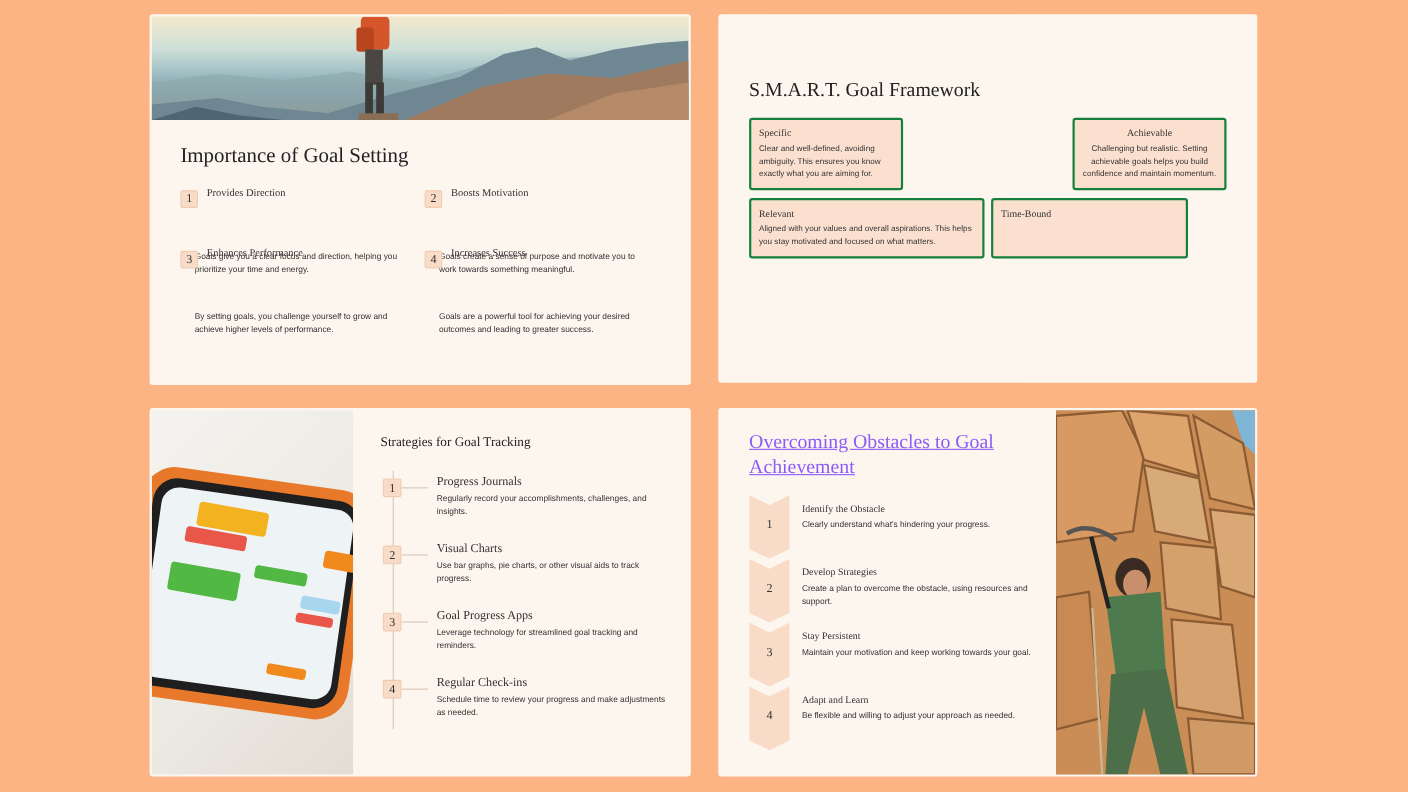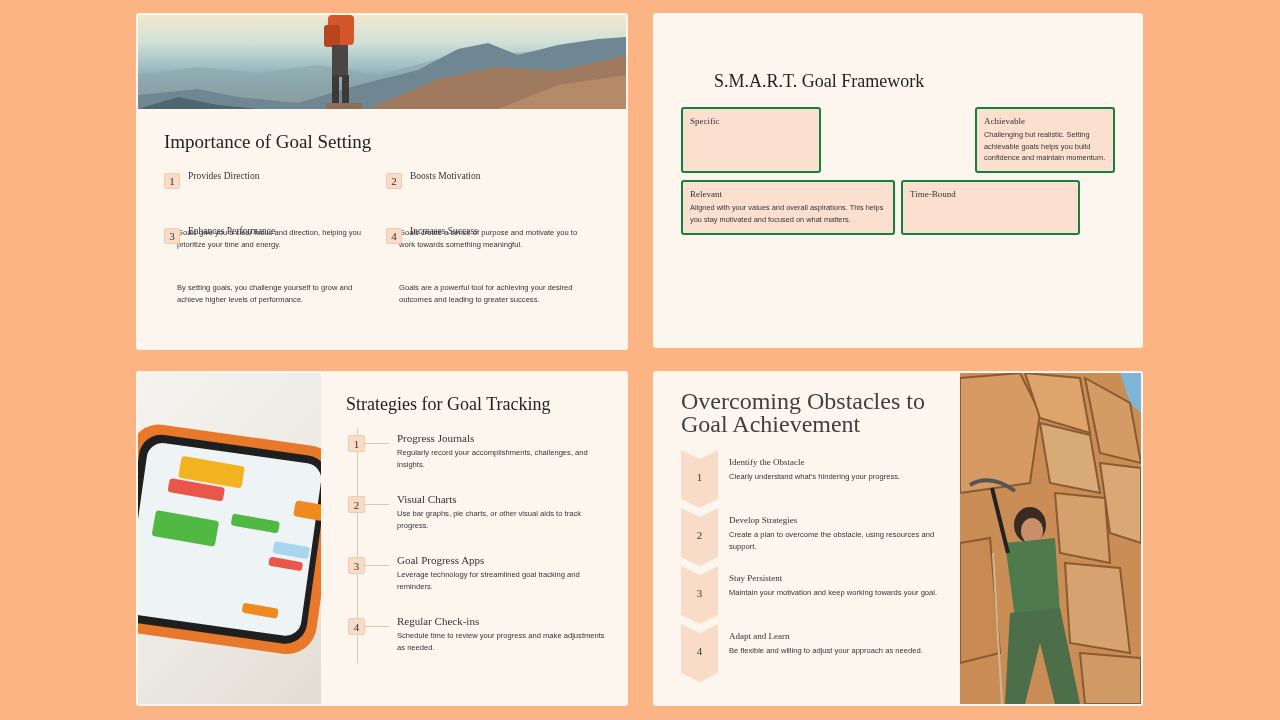--- a/index.html
+++ b/index.html
@@ -16,41 +16,41 @@
   #s1 .title { position: absolute; left: 28px; top: 118px; font-size: 19px; color: #222; }
   .grid4 { position: absolute; left: 28px; top: 160px; width: 440px; }
   .gitem { position: absolute; width: 210px; }
   .gnum { position: absolute; left: 0; top: 0; width: 16px; height: 16px; background: #F8DCC8; border: 1px solid #EFCBB2;
     border-radius: 2px; font-size: 11px; text-align: center; line-height: 15px; color: #333; }
   .ghead { position: absolute; left: 24px; top: -2px; font-size: 9.5px; color: #333; white-space: nowrap; }
   .gdesc { position: absolute; left: 13px; top: 14px; width: 190px; font-size: 7.6px; line-height: 11.5px; color: #333; margin-top: 40px; }
 
   
   #s2 { left: 653px; top: 13px; width: 490px; height: 335px; }
-  #s2 .title { position: absolute; left: 28px; top: 58px; font-size: 18px; color: #222; margin-left: 33px; }
+  #s2 .title { position: absolute; left: 28px; top: 58px; font-size: 18px; color: #222; }
   .card { position: absolute; background: #FCE0CF; border: 2px solid #15803d; border-radius: 3px; padding: 7px 7px; }
   .card .ch { font-size: 9px; color: #333; margin-bottom: 3px; }
   .card .cd { font-size: 7.4px; line-height: 11.5px; color: #333; }
 
   
   #s3 { left: 136px; top: 371px; width: 492px; height: 335px; }
   #s3 .photo { position: absolute; left: 2px; top: 2px; width: 183px; height: 331px; overflow: hidden;
     background: linear-gradient(135deg, #F4F3EF 0%, #ECE9E3 60%, #E2DDD4 100%); }
-  #s3 .title { position: absolute; left: 210px; top: 23px; font-size: 18px; color: #222; }
+  #s3 .title { position: absolute; left: 210px; top: 23px; font-size: 12px; color: #222; }
   .tline { position: absolute; left: 221px; top: 57px; width: 1px; height: 235px; background: #D9C6B4; }
   .titem { position: absolute; left: 212px; width: 270px; }
   .tnum { position: absolute; left: 0; top: 0; width: 17px; height: 17px; background: #F8DCC8; border: 1px solid #EFCBB2;
     border-radius: 2px; font-size: 11px; text-align: center; line-height: 16px; color: #333; }
   .tconn { position: absolute; left: 17px; top: 8px; width: 24px; height: 1px; background: #D9C6B4; }
   .thead { position: absolute; left: 49px; top: -3px; font-size: 11px; color: #333; white-space: nowrap; }
   .tdesc { position: absolute; left: 49px; top: 12px; width: 210px; font-size: 7.6px; line-height: 11.5px; color: #333; }
 
   
   #s4 { left: 653px; top: 371px; width: 490px; height: 335px; }
-  #s4 .title { position: absolute; left: 28px; top: 19px; width: 270px; font-size: 24px; line-height: 23px; color: #404040; }
+  #s4 .title { position: absolute; left: 28px; top: 19px; width: 270px; font-size: 18px; line-height: 23px; color: #8b5cf6; text-decoration: underline; }
   #s4 .photo { position: absolute; left: 307px; top: 2px; width: 181px; height: 331px; overflow: hidden;
     background: linear-gradient(160deg, #D9A36B 0%, #C8884E 40%, #B98049 70%, #A87444 100%); }
   .step { position: absolute; left: 28px; width: 260px; height: 58px; }
   .chev { position: absolute; left: 0; top: 0; width: 37px; height: 58px; background: #F9DCC8;
     clip-path: polygon(0 0, 50% 9px, 100% 0, 100% calc(100% - 9px), 50% 100%, 0 calc(100% - 9px)); }
   .chev span { position: absolute; left: 0; width: 37px; top: 21px; text-align: center; font-size: 11px; color: #333; }
   .shead { position: absolute; left: 48px; top: 7px; font-size: 9px; color: #333; white-space: nowrap; }
   .sdesc { position: absolute; left: 48px; top: 21px; width: 215px; font-size: 7.6px; line-height: 11.5px; color: #333; }
 </style>
 </head>
@@ -94,22 +94,23 @@
       <div class="ghead serif">Increases Success</div>
       <div class="gdesc">Goals are a powerful tool for achieving your desired outcomes and leading to greater success.</div>
     </div>
   </div>
 </div>
 
 <div class="slide" id="s2">
   <div class="title serif">S.M.A.R.T. Goal Framework</div>
   <div class="card" style="left:28px;top:94px;width:140px;height:66px;">
     <div class="ch serif">Specific</div>
-  </div>
-  <div class="card" style="left:322px;top:94px;width:140px;height:66px;">
+    <div class="cd">Clear and well-defined, avoiding ambiguity. This ensures you know exactly what you are aiming for.</div>
+  </div>
+  <div class="card" style="left:322px;top:94px;width:140px;height:66px;text-align:center;">
     <div class="ch serif">Achievable</div>
     <div class="cd">Challenging but realistic. Setting achievable goals helps you build confidence and maintain momentum.</div>
   </div>
   <div class="card" style="left:28px;top:167px;width:214px;height:55px;">
     <div class="ch serif">Relevant</div>
     <div class="cd">Aligned with your values and overall aspirations. This helps you stay motivated and focused on what matters.</div>
   </div>
   <div class="card" style="left:248px;top:167px;width:179px;height:55px;">
     <div class="ch serif">Time-Bound</div>
   </div>

